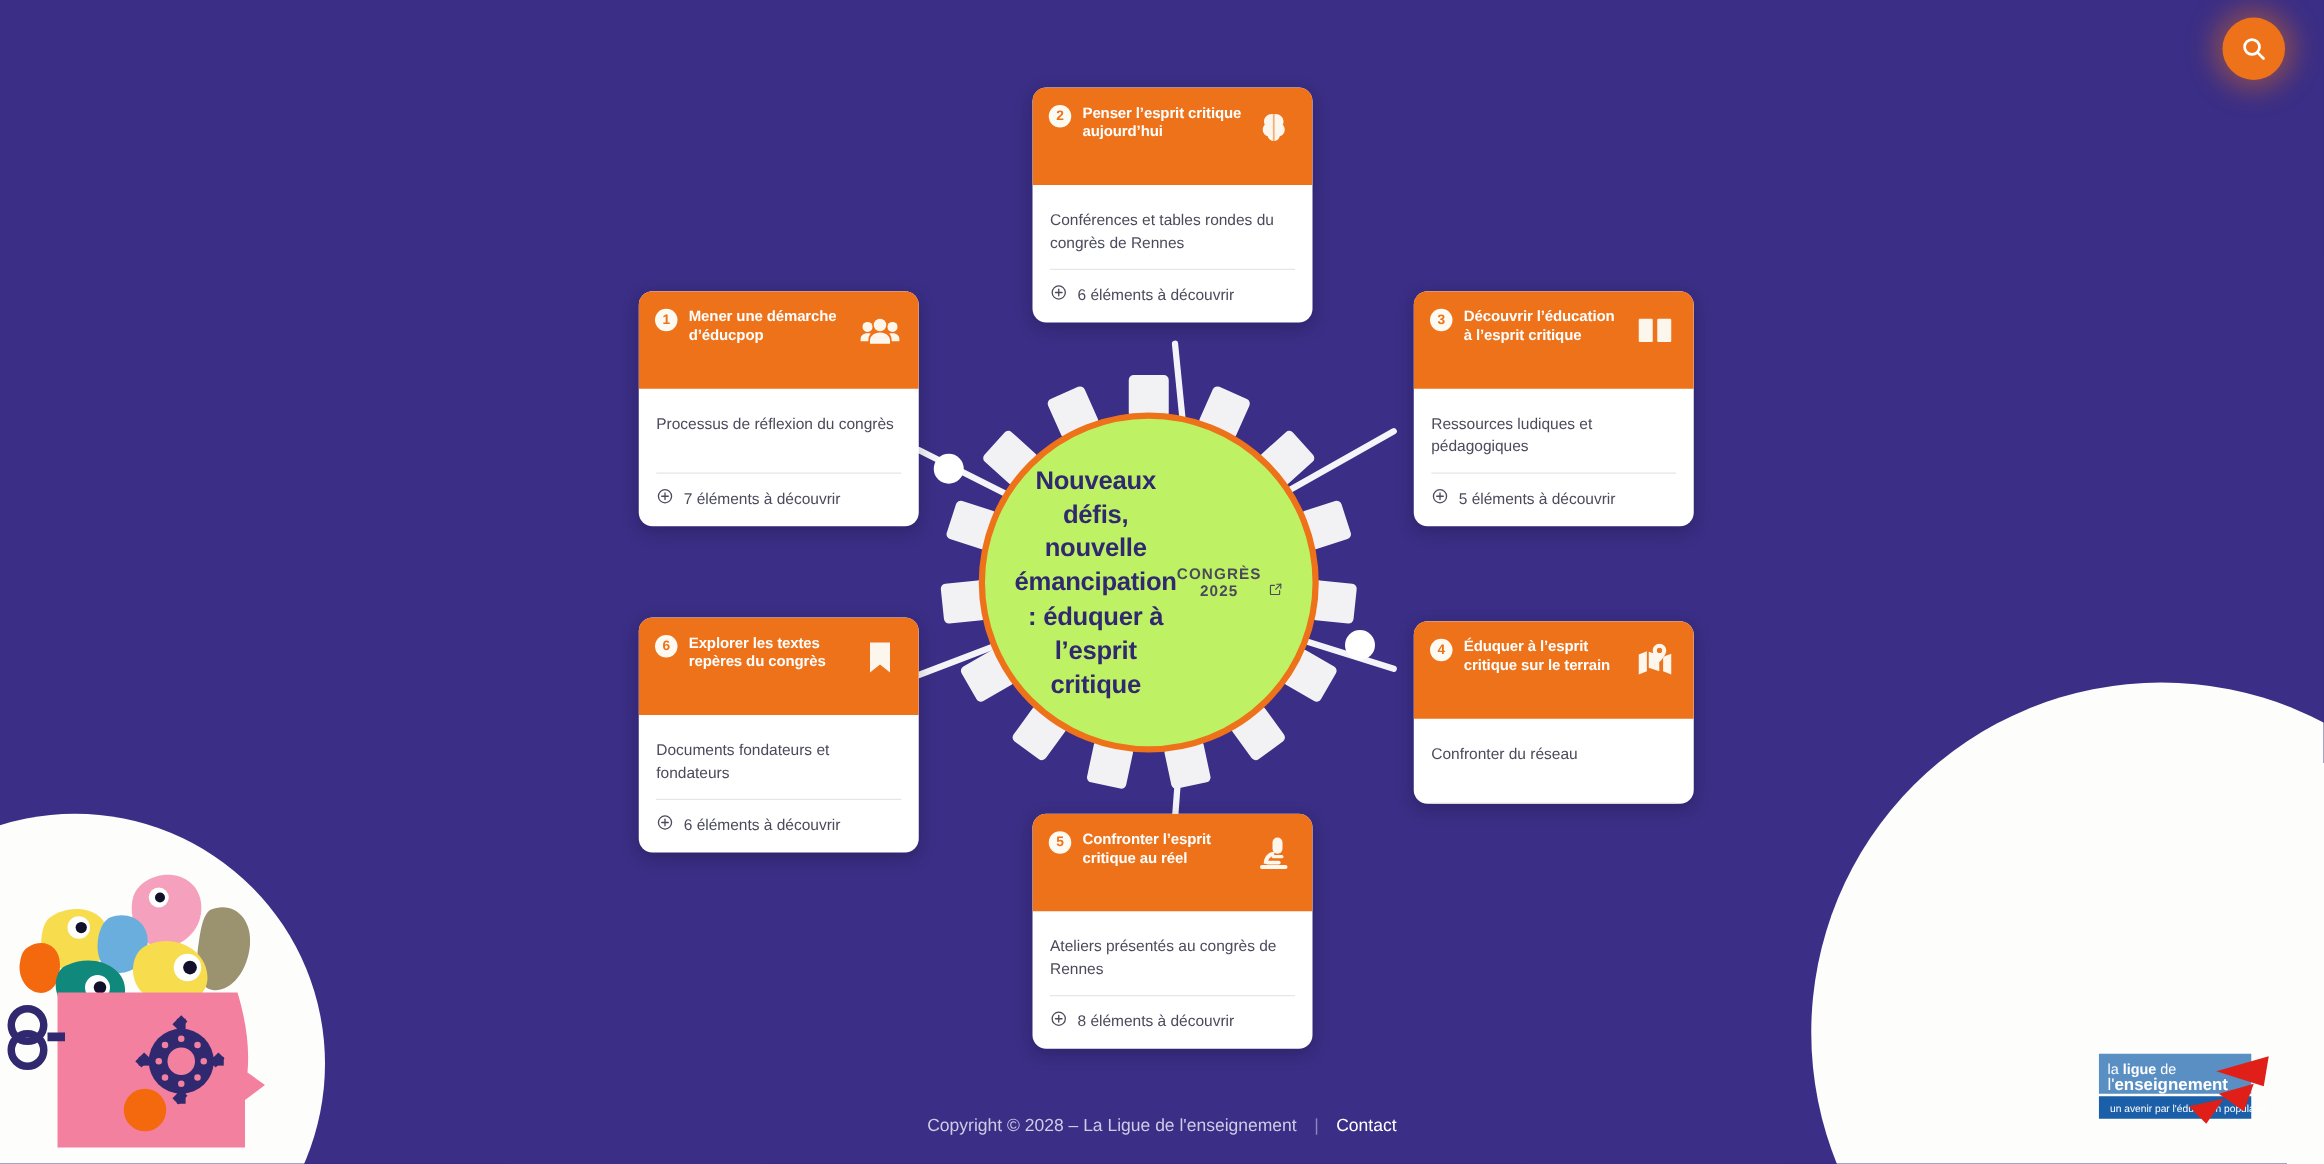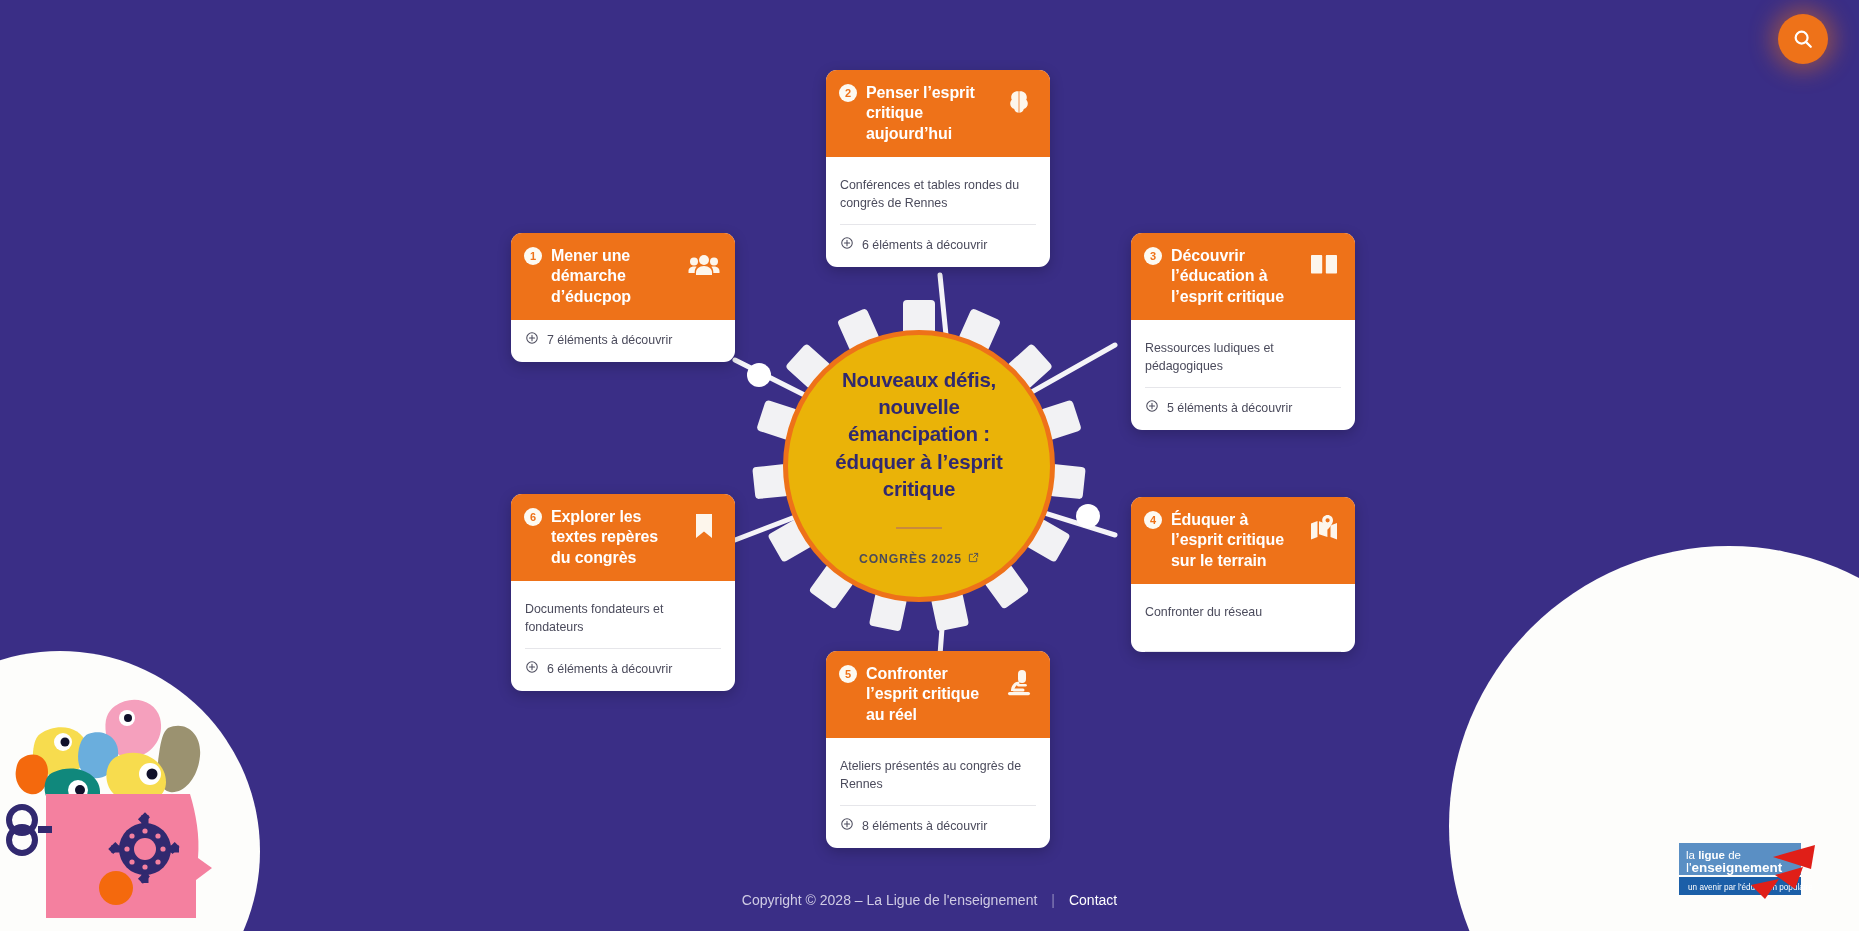--- a/index.html
+++ b/index.html
@@ -71,27 +71,26 @@
   .hub-wrap {
     position: absolute;
     left: 783px; top: 330px;
     width: 272px; height: 272px;
     z-index: 10;
   }
   .gear-svg { position: absolute; left: -33px; top: -33px; width: 338px; height: 338px; }
   .hub {
     position: absolute; inset: 0;
     border-radius: 50%;
-    background: #eab308;
+    background: #bef264;
     border: 5px solid #ee7219;
-    display: flex; flex-direction: column;
+    display: flex; flex-direction: row;
     align-items: center; justify-content: center;
     text-align: center;
     padding: 0 24px;
-    gap: 12px;
   }
   .hub-title {
     color: #31296f;
     font-size: 20.5px;
     font-weight: bold;
     line-height: 1.33;
     letter-spacing: -0.2px;
   }
   .hub-divider {
     width: 46px; height: 2px;
@@ -135,21 +134,21 @@
     background: #fdfaf2;
     color: #ee7219;
     font-size: 11px;
     font-weight: bold;
     display: flex; align-items: center; justify-content: center;
     margin-top: 1px;
   }
   .card-title {
     flex: 1 1 auto;
     color: #ffffff;
-    font-size: 16px;
+    font-size: 12px;
     font-weight: bold;
     line-height: 1.28;
     letter-spacing: -0.1px;
   }
   .card-icon {
     flex: 0 0 auto;
     width: 34px; height: 34px;
     display: flex; align-items: center; justify-content: center;
     margin-top: 2px;
   }
@@ -358,20 +357,24 @@
         <svg viewBox="0 0 32 32" fill="#fdf6ec">
           <circle cx="16" cy="11" r="5"></circle>
           <circle cx="6" cy="12.5" r="4"></circle>
           <circle cx="26" cy="12.5" r="4"></circle>
           <path d="M16 17c-5 0-8 3-8 6.5V26h16v-2.5C24 20 21 17 16 17Z"></path>
           <path d="M6 17.5c-3.5 0-5.5 2.2-5.5 4.6V24h6.2v-1.2c0-2 .8-3.8 2-5.1-.9-.2-1.8-.2-2.7-.2Z"></path>
           <path d="M26 17.5c3.5 0 5.5 2.2 5.5 4.6V24h-6.2v-1.2c0-2-.8-3.8-2-5.1.9-.2 1.8-.2 2.7-.2Z"></path>
         </svg>
       </div>
     </div>
+    <div class="card-body">
+      <div class="card-desc">Processus de réflexion du congrès</div>
+      <div class="card-sep"></div>
+    </div>
     <div class="card-foot">
       <span>
         <svg viewBox="0 0 24 24" fill="none" stroke="#4b4b5c" stroke-width="1.8" stroke-linecap="round">
           <circle cx="12" cy="12" r="9"></circle>
             <line x1="12" y1="7.5" x2="12" y2="16.5"></line>
             <line x1="7.5" y1="12" x2="16.5" y2="12"></line>
         </svg>
       </span>
       <span>7 éléments à découvrir</span>
     </div>

